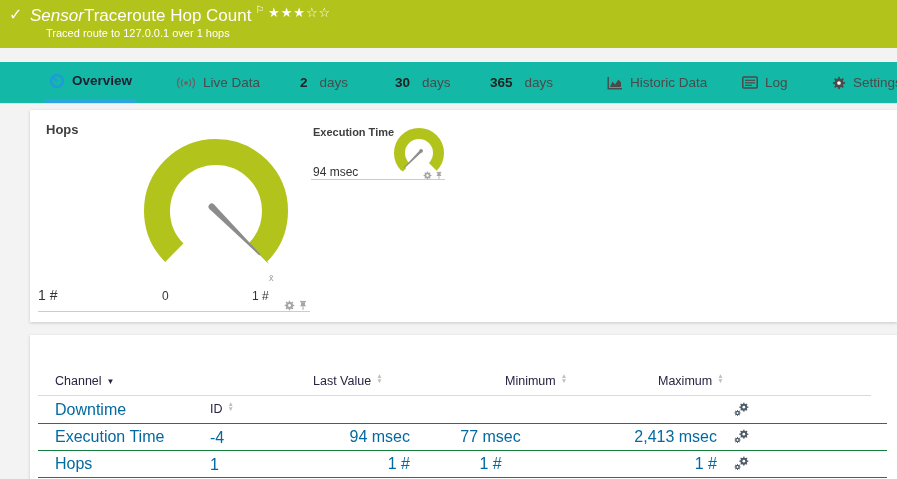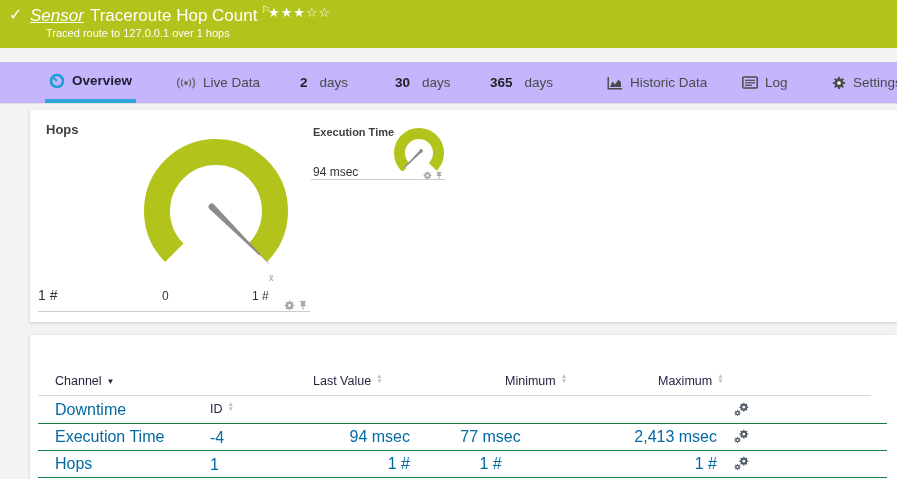--- a/index.html
+++ b/index.html
@@ -3,27 +3,27 @@
 <meta charset="utf-8">
 <style>
   html,body{margin:0;padding:0;}
   body{font-family:"Liberation Sans","DejaVu Sans",sans-serif;}
   #app{position:relative;width:897px;height:479px;background:#f3f3f3;overflow:hidden;}
 
   
   .banner{position:absolute;left:0;top:0;width:897px;height:48px;background:#b2c31b;color:#fff;}
   .banner .check{position:absolute;left:9px;top:5px;font-size:16px;font-weight:bold;}
   .banner .titleline{position:absolute;left:30px;top:4px;font-size:17px;white-space:nowrap;}
-  .banner .kind{font-style:italic;margin-right:6px;text-decoration:underline;}
+  .banner .kind{font-style:italic;}
   .banner .flag{font-size:10px;vertical-align:8px;margin-left:4px;}
   .banner .stars{position:absolute;left:268px;top:5px;font-size:13px;letter-spacing:1px;}
   .banner .subtitle{position:absolute;left:46px;top:27px;font-size:11px;}
 
   
-  .tabbar{position:absolute;left:0;top:62px;width:897px;height:41px;background:#c4b5fd;}
+  .tabbar{position:absolute;left:0;top:62px;width:897px;height:41px;background:#14b8a6;}
   .tabbar-border{position:absolute;left:0;top:103px;width:897px;height:1px;background:#e0e0e0;}
   .tab{position:absolute;top:0;height:41px;display:flex;align-items:center;gap:7px;
        font-size:13.5px;color:#4a4a4a;cursor:pointer;box-sizing:border-box;padding:0 4px;}
   .tab.active{border-bottom:4px solid #2da4dc;color:#1d2030;font-weight:600;}
   .tab .num{font-weight:700;color:#222;margin-right:5px;}
   .tab svg{display:block;}
 
   
   .card{position:absolute;background:#fff;box-shadow:0 1px 3px rgba(0,0,0,.18);}
   .card.gauges{left:30px;top:110px;width:867px;height:212px;}

